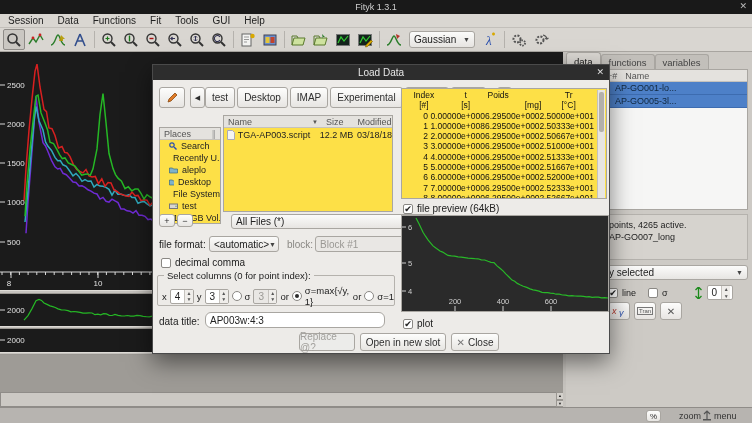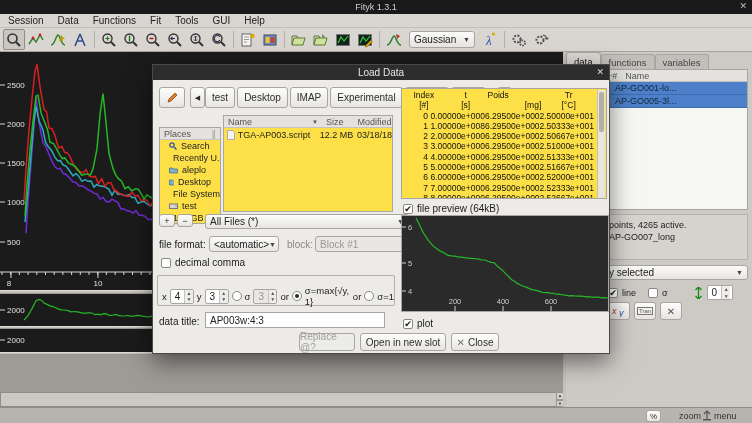--- a/index.html
+++ b/index.html
@@ -523,21 +523,21 @@
       </div>
       <div class="frow">
         <svg width="8" height="10" style="margin:0 3px 0 3px">
             <path d="M0.5,0.5 h5 l2,2 v7 h-7 z" fill="#f4f4f2" stroke="#aab"></path>
           </svg>
         <span style="width:84px;overflow:hidden">TGA-AP003.script</span>
         <span style="width:36px">12.2 MB</span>
         <span style="margin-left:2px">03/18/18</span>
       </div>
     </div>
-    <div class="combo" style="position:absolute;left:52px;top:149px;width:204px;height:15px">
+    <div class="combo" style="position:absolute;left:78px;top:149px;width:204px;height:15px">
       <span>All Files (*)</span>
       <span class="arrow">▼</span>
     </div>
 
     <div class="abs" style="left:6px;top:174px">file format:</div>
     <div class="combo" style="position:absolute;left:56px;top:171px;width:70px;height:16px">
       <span>&lt;automatic&gt;</span>
       <span class="arrow">▼</span>
     </div>
     <div class="abs" style="left:134px;top:174px;color:#8a8884">block:</div>
@@ -545,20 +545,21 @@
       <span>Block #1</span>
       <span class="arrow">▼</span>
     </div>
 
     <div class="abs flex" style="left:8px;top:192px;gap:4px">
       <span class="cb"></span>
       <span>decimal comma</span>
     </div>
 
     <div class="abs fieldset" style="left:4px;top:210px;width:238px;height:31px">
+      <span class="legend">Select columns (0 for point index):</span>
       <div class="flex" style="position:absolute;left:4px;top:9px;gap:3px;font-size:9.5px">
         <span>x</span>
         <span class="spin" style="width:24px">
             <span class="val">4</span>
             <span class="arrs">
               <div>▲</div>
               <div>▼</div>
             </span>
           </span>
         <span>y</span>
@@ -581,21 +582,21 @@
         <span>or</span>
         <span class="radio sel"></span>
         <span>σ=max{√y, 1}</span>
         <span>or</span>
         <span class="radio"></span>
         <span>σ=1</span>
       </div>
     </div>
 
     <div class="abs" style="left:6px;top:251px">data title:</div>
-    <div class="abs" style="left:52px;top:247px;width:180px;height:16px;background:#fff;border:1px solid #a9a6a1;border-radius:0;padding:2px 4px;font-size:10px">AP003w:4:3</div>
+    <div class="abs" style="left:52px;top:247px;width:180px;height:16px;background:#fff;border:1px solid #a9a6a1;border-radius:6px;padding:2px 4px;font-size:10px">AP003w:4:3</div>
 
     <div class="abs btn disabled" style="left:146px;top:268px;width:56px;height:18px">
         <span>Replace @?</span>
       </div>
     <div class="abs btn" style="left:207px;top:268px;width:86px;height:18px">
         <span>Open in new slot</span>
       </div>
     <div class="abs btn" style="left:298px;top:268px;width:48px;height:18px">
       <span style="color:#777">✕</span>
       <span>Close</span>

